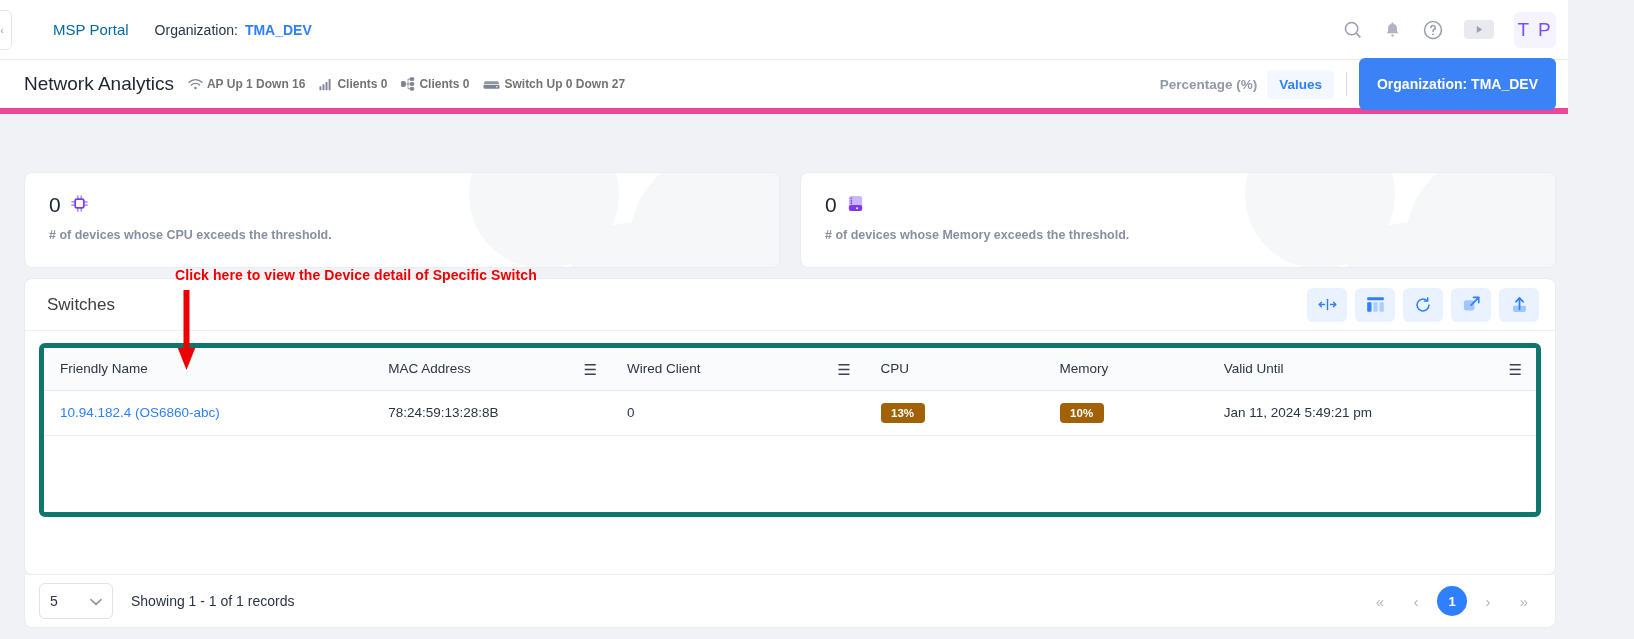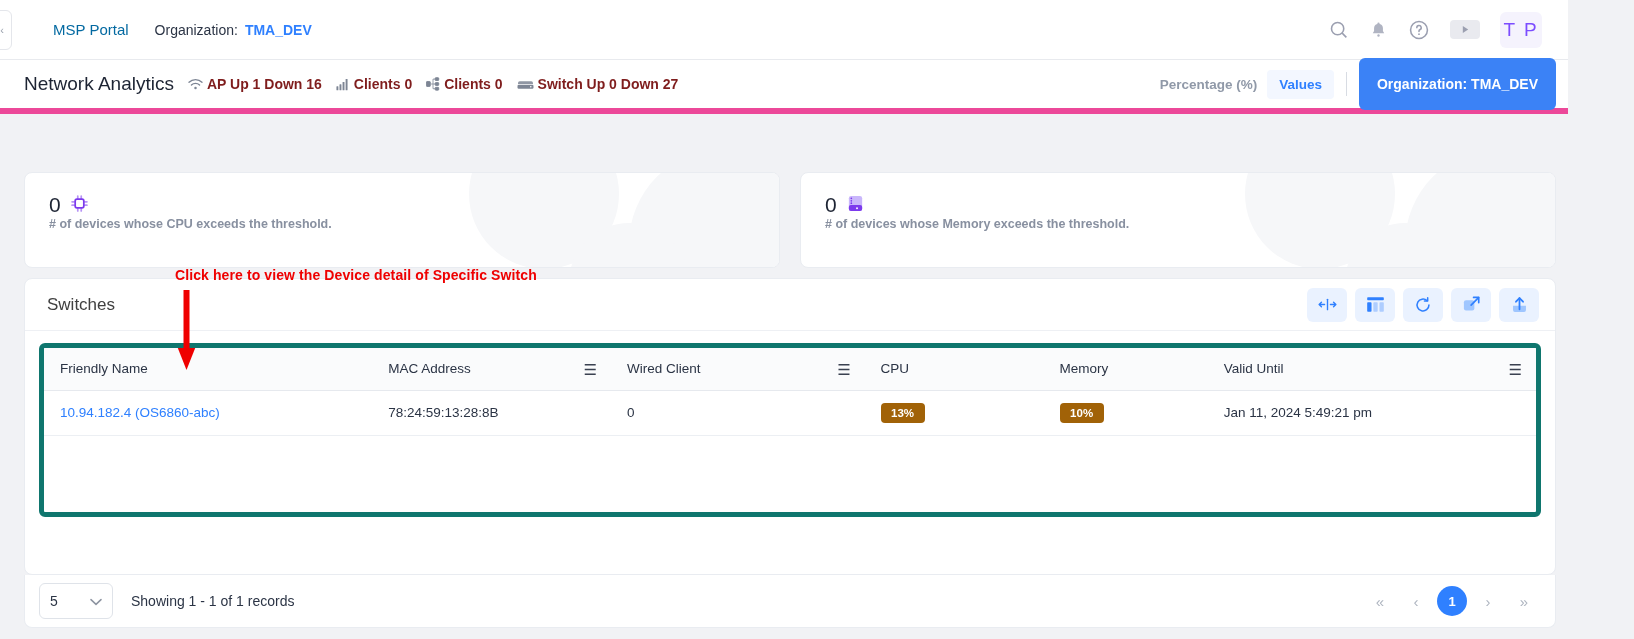--- a/index.html
+++ b/index.html
@@ -53,21 +53,21 @@
     margin-left: 7px;
     font-size: 14px;
     color: #2f80ff;
     font-weight: 700;
   }
   .top-right {
     margin-left: auto;
     display: flex;
     align-items: center;
     gap: 20px;
-    padding-right: 26px;
+    padding-right: 12px;
   }
   .ticon { color: #9b9fb0; display: flex; align-items: center; justify-content: center; }
   .vidbtn {
     width: 30px; height: 19px; border-radius: 4px;
     background: #e9eaef;
     display: flex; align-items: center; justify-content: center;
   }
   .avatar {
     width: 42px; height: 36px; border-radius: 6px;
     background: #f5f3fd;
@@ -96,22 +96,22 @@
     display: flex;
     align-items: center;
     margin-left: 14px;
     gap: 0px;
   }
   .stat {
     display: flex;
     align-items: center;
     gap: 4px;
     margin-right: 14px;
-    font-size: 14px;
-    color: #7f1d1d;
+    font-size: 12px;
+    color: #737373;
     font-weight: 700;
     white-space: nowrap;
   }
   .stat .sico { display: flex; align-items: center; color: #6b7688; }
   .head-right {
     margin-left: auto;
     display: flex;
     align-items: center;
     padding-right: 12px;
     gap: 0;
@@ -202,20 +202,21 @@
     border-radius: 50%;
     background: #f6f7f9;
   }
   .kpi .blob1 { width: 150px; height: 150px; right: 160px; top: -54px; }
   .kpi .blob2 { width: 190px; height: 190px; right: -40px; top: -24px; }
   .kpi .blob3 { width: 120px; height: 120px; right: 90px; top: 50px; }
   .kpi-row { position: relative; display: flex; align-items: center; gap: 9px; }
   .kpi-num { font-size: 21px; color: #1d2433; font-weight: 400; }
   .kpi-desc {
     position: relative;
+    margin-top: 11px;
     font-size: 12.5px;
     color: #8890a0;
     font-weight: 700;
   }
 
   
   .panel {
     position: absolute;
     left: 24px; top: 278px;
     width: 1532px;

